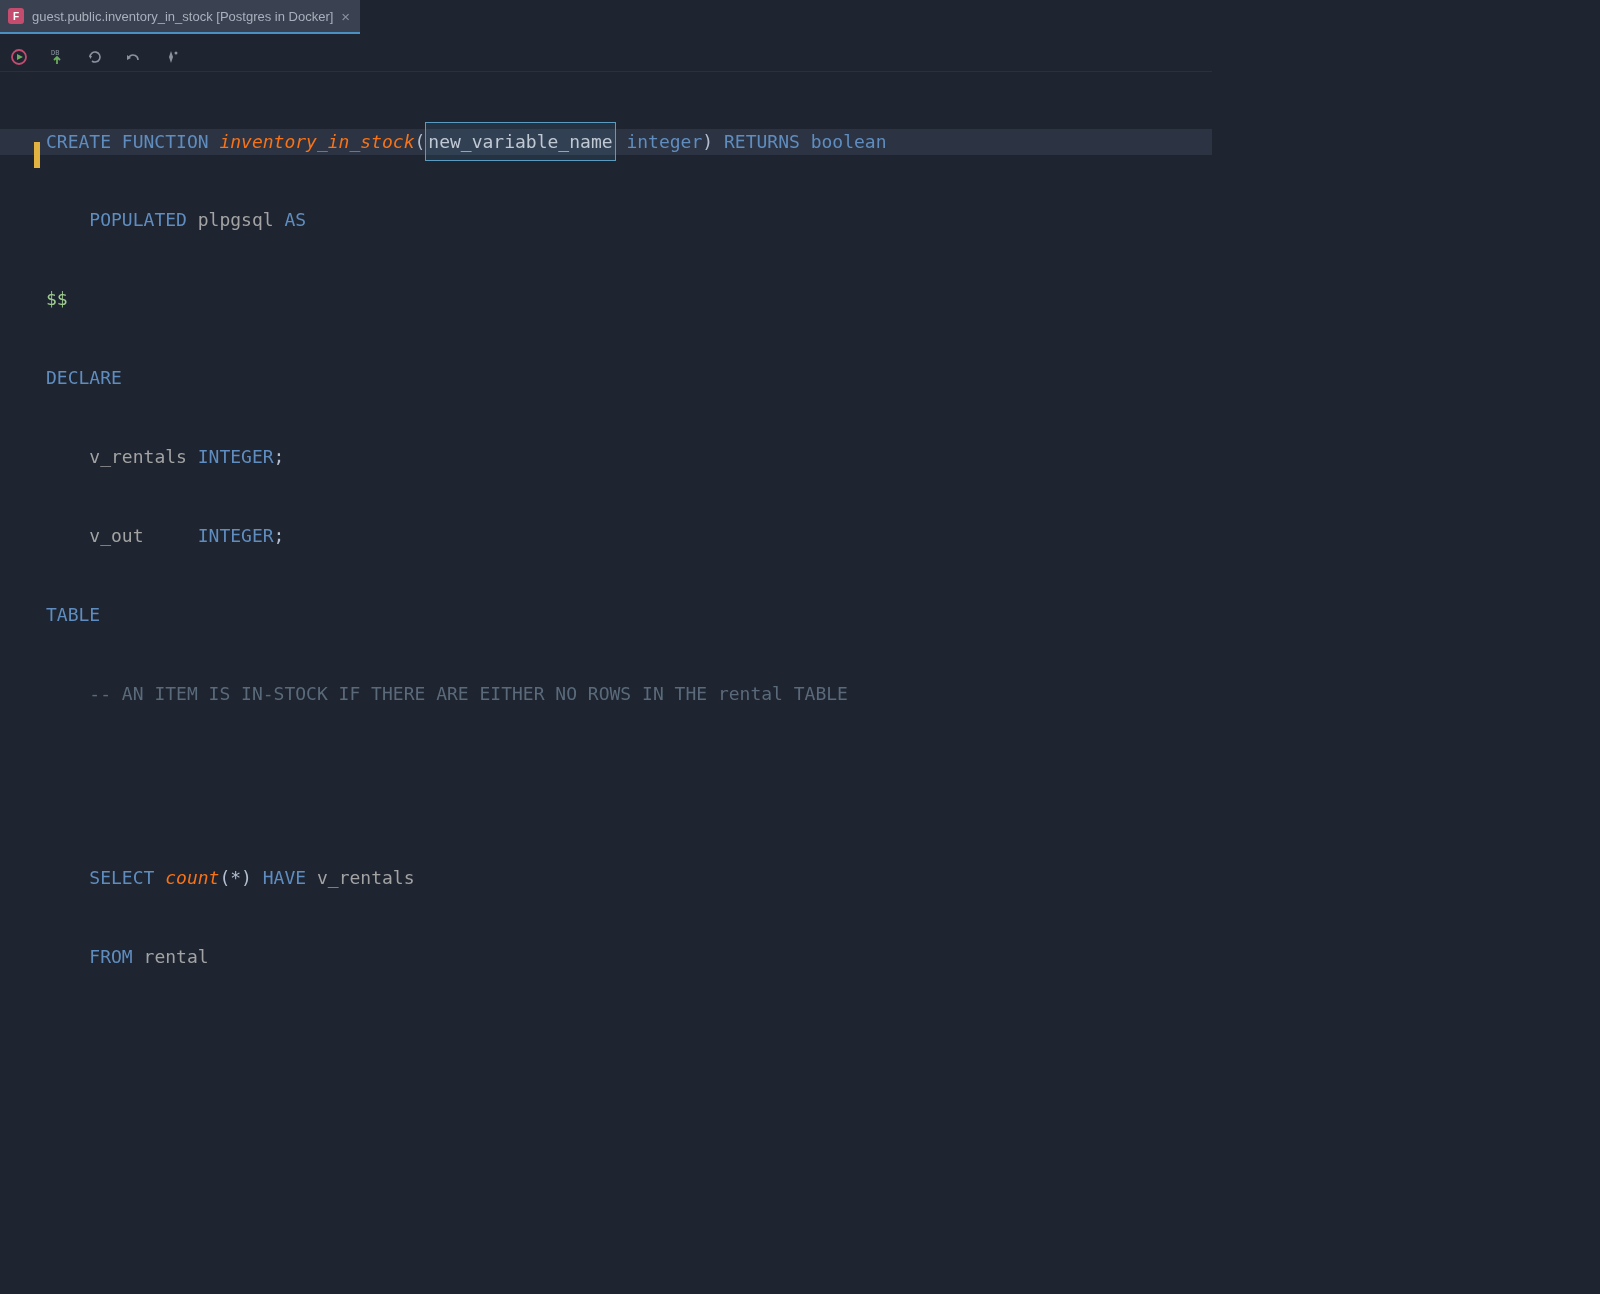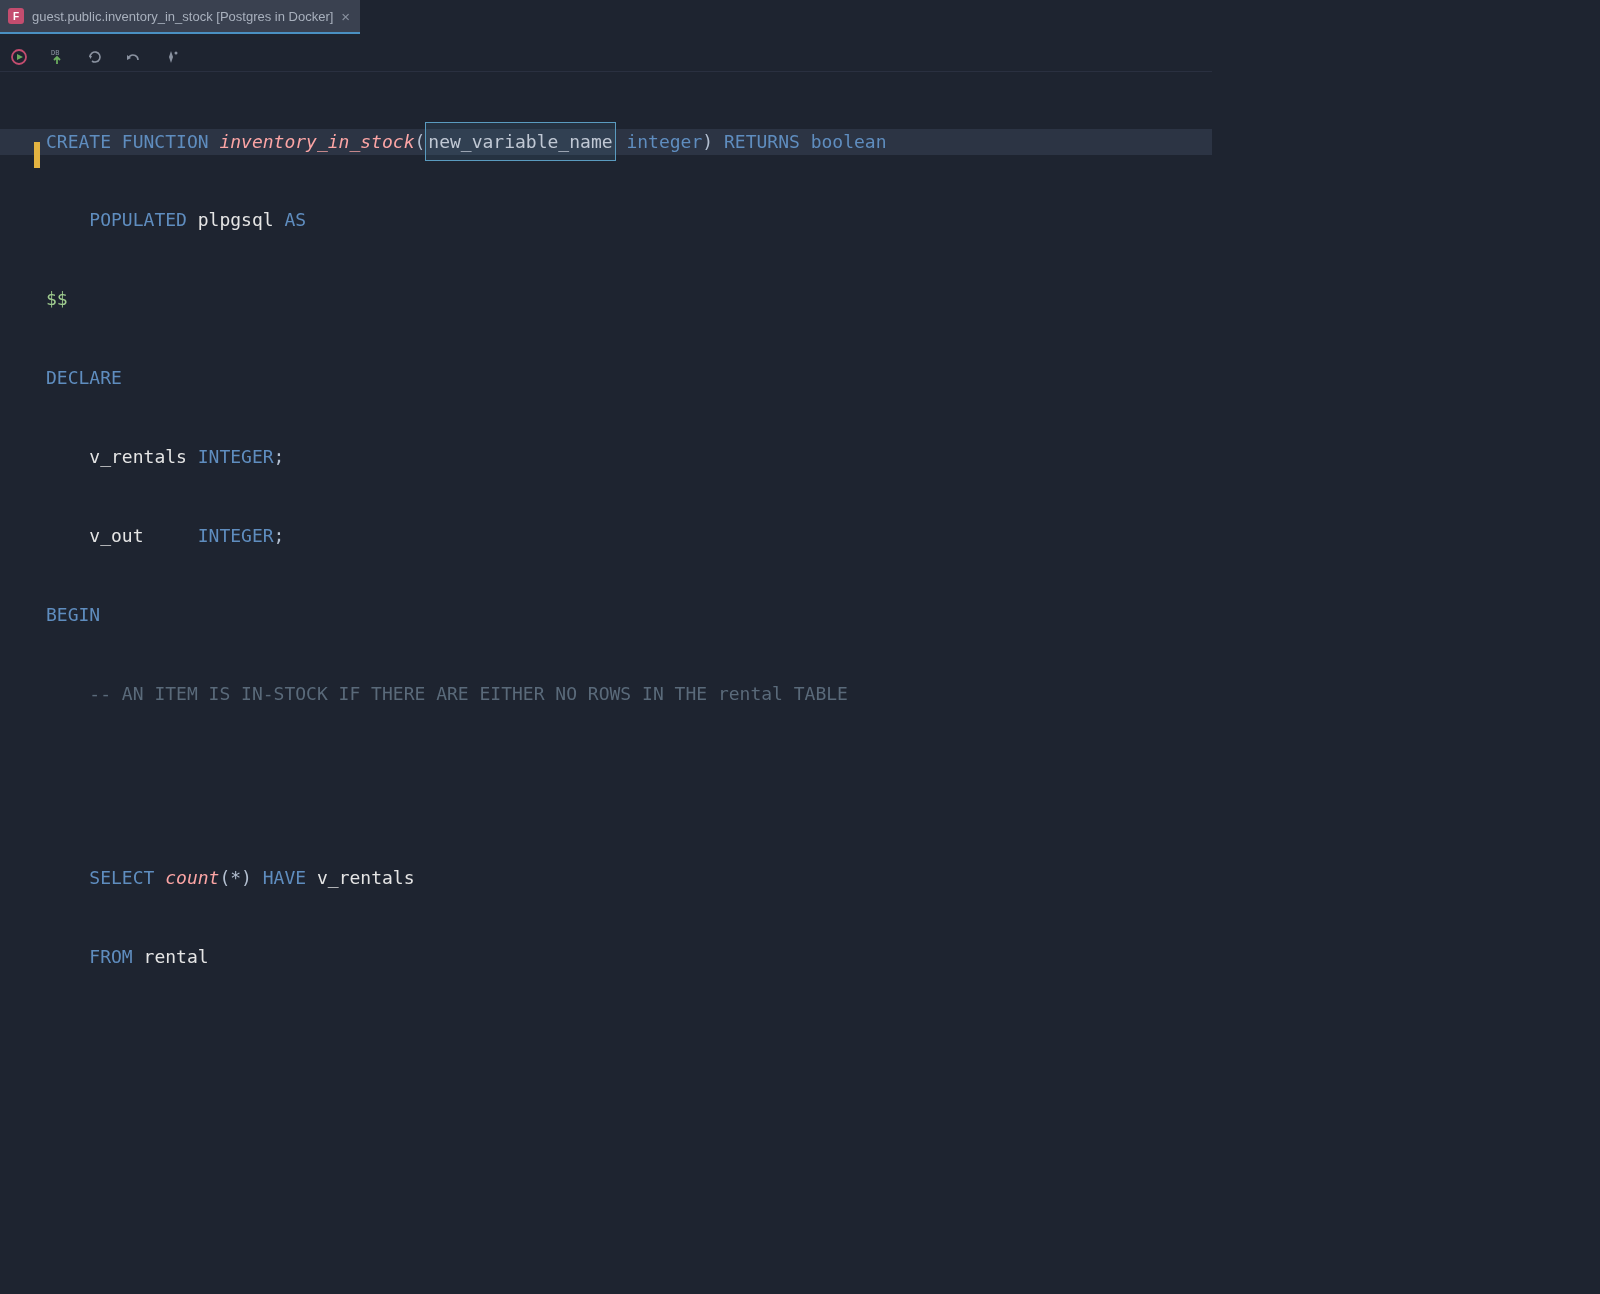--- a/index.html
+++ b/index.html
@@ -79,22 +79,22 @@
     height: 26.3px;
     background: #e3b341;
     top: 0;
   }
   .code { flex: 1; }
   .line.active {
     background: #2c3444;
   }
   
   .kw   { color: #5f8dbf; text-align: right; }
-  .func { color: #fca5a5; font-style: italic; }
-  .ident{ color: #e5e5e5; }
+  .func { color: #f97316; font-style: italic; }
+  .ident{ color: #a3a3a3; }
   .str  { color: #9fcc8f; }
   .num  { color: #9fcc8f; }
   .cmt  { color: #5a6a7a; }
   .punc { color: #b3bfd0; }
   .rename-box {
     border: 1px solid #5a9bbf;
     padding: 8px 2px;
     background: rgba(90,155,191,0.12);
   }
 </style>
@@ -149,21 +149,21 @@
 <div class="line"><div class="gutter"></div><div class="code">    <span class="kw">POPULATED</span> <span class="ident">plpgsql</span> <span class="kw">AS</span></div></div>
 
 <div class="line"><div class="gutter"></div><div class="code"><span class="str">$$</span></div></div>
 
 <div class="line"><div class="gutter"></div><div class="code"><span class="kw">DECLARE</span></div></div>
 
 <div class="line"><div class="gutter"></div><div class="code">    <span class="ident">v_rentals</span> <span class="kw">INTEGER</span><span class="punc">;</span></div></div>
 
 <div class="line"><div class="gutter"></div><div class="code">    <span class="ident">v_out</span>     <span class="kw">INTEGER</span><span class="punc">;</span></div></div>
 
-<div class="line"><div class="gutter"></div><div class="code"><span class="kw">BEGIN</span></div></div>
+<div class="line"><div class="gutter"></div><div class="code"><span class="kw">TABLE</span></div></div>
 
 <div class="line"><div class="gutter"></div><div class="code">    <span class="cmt">-- AN ITEM IS IN-STOCK IF THERE ARE EITHER NO ROWS IN THE rental TABLE</span></div></div>
 
 
 <div class="line"><div class="gutter"></div><div class="code"> </div></div>
 
 <div class="line"><div class="gutter"></div><div class="code">    <span class="kw">SELECT</span> <span class="func">count</span><span class="punc">(*)</span> <span class="kw">HAVE</span> <span class="ident">v_rentals</span></div></div>
 
 <div class="line"><div class="gutter"></div><div class="code">    <span class="kw">FROM</span> <span class="ident">rental</span></div></div>
 

